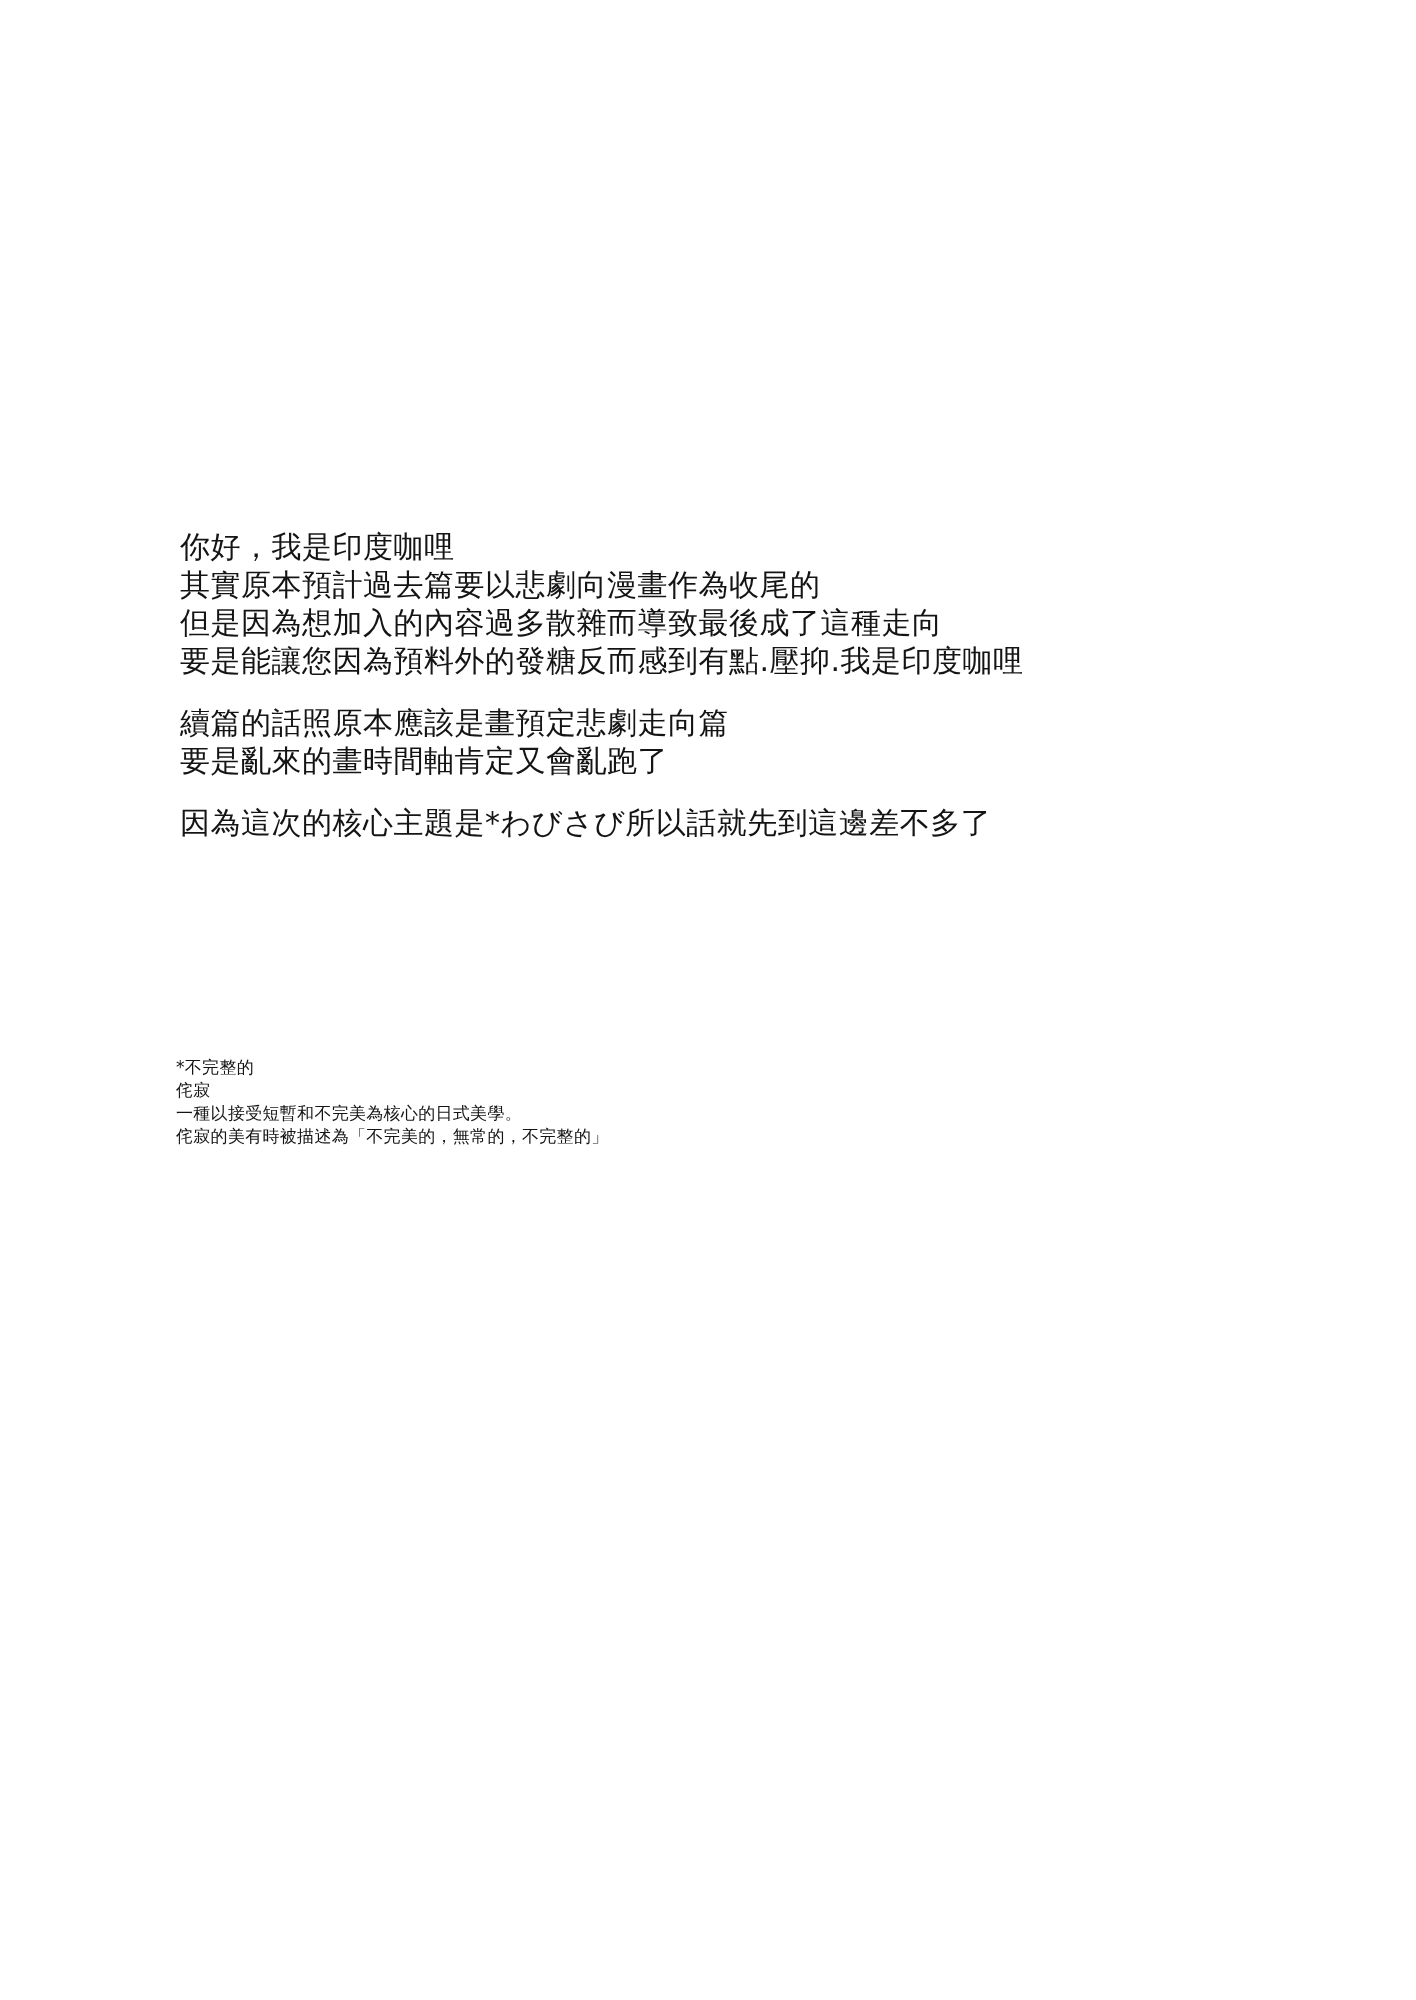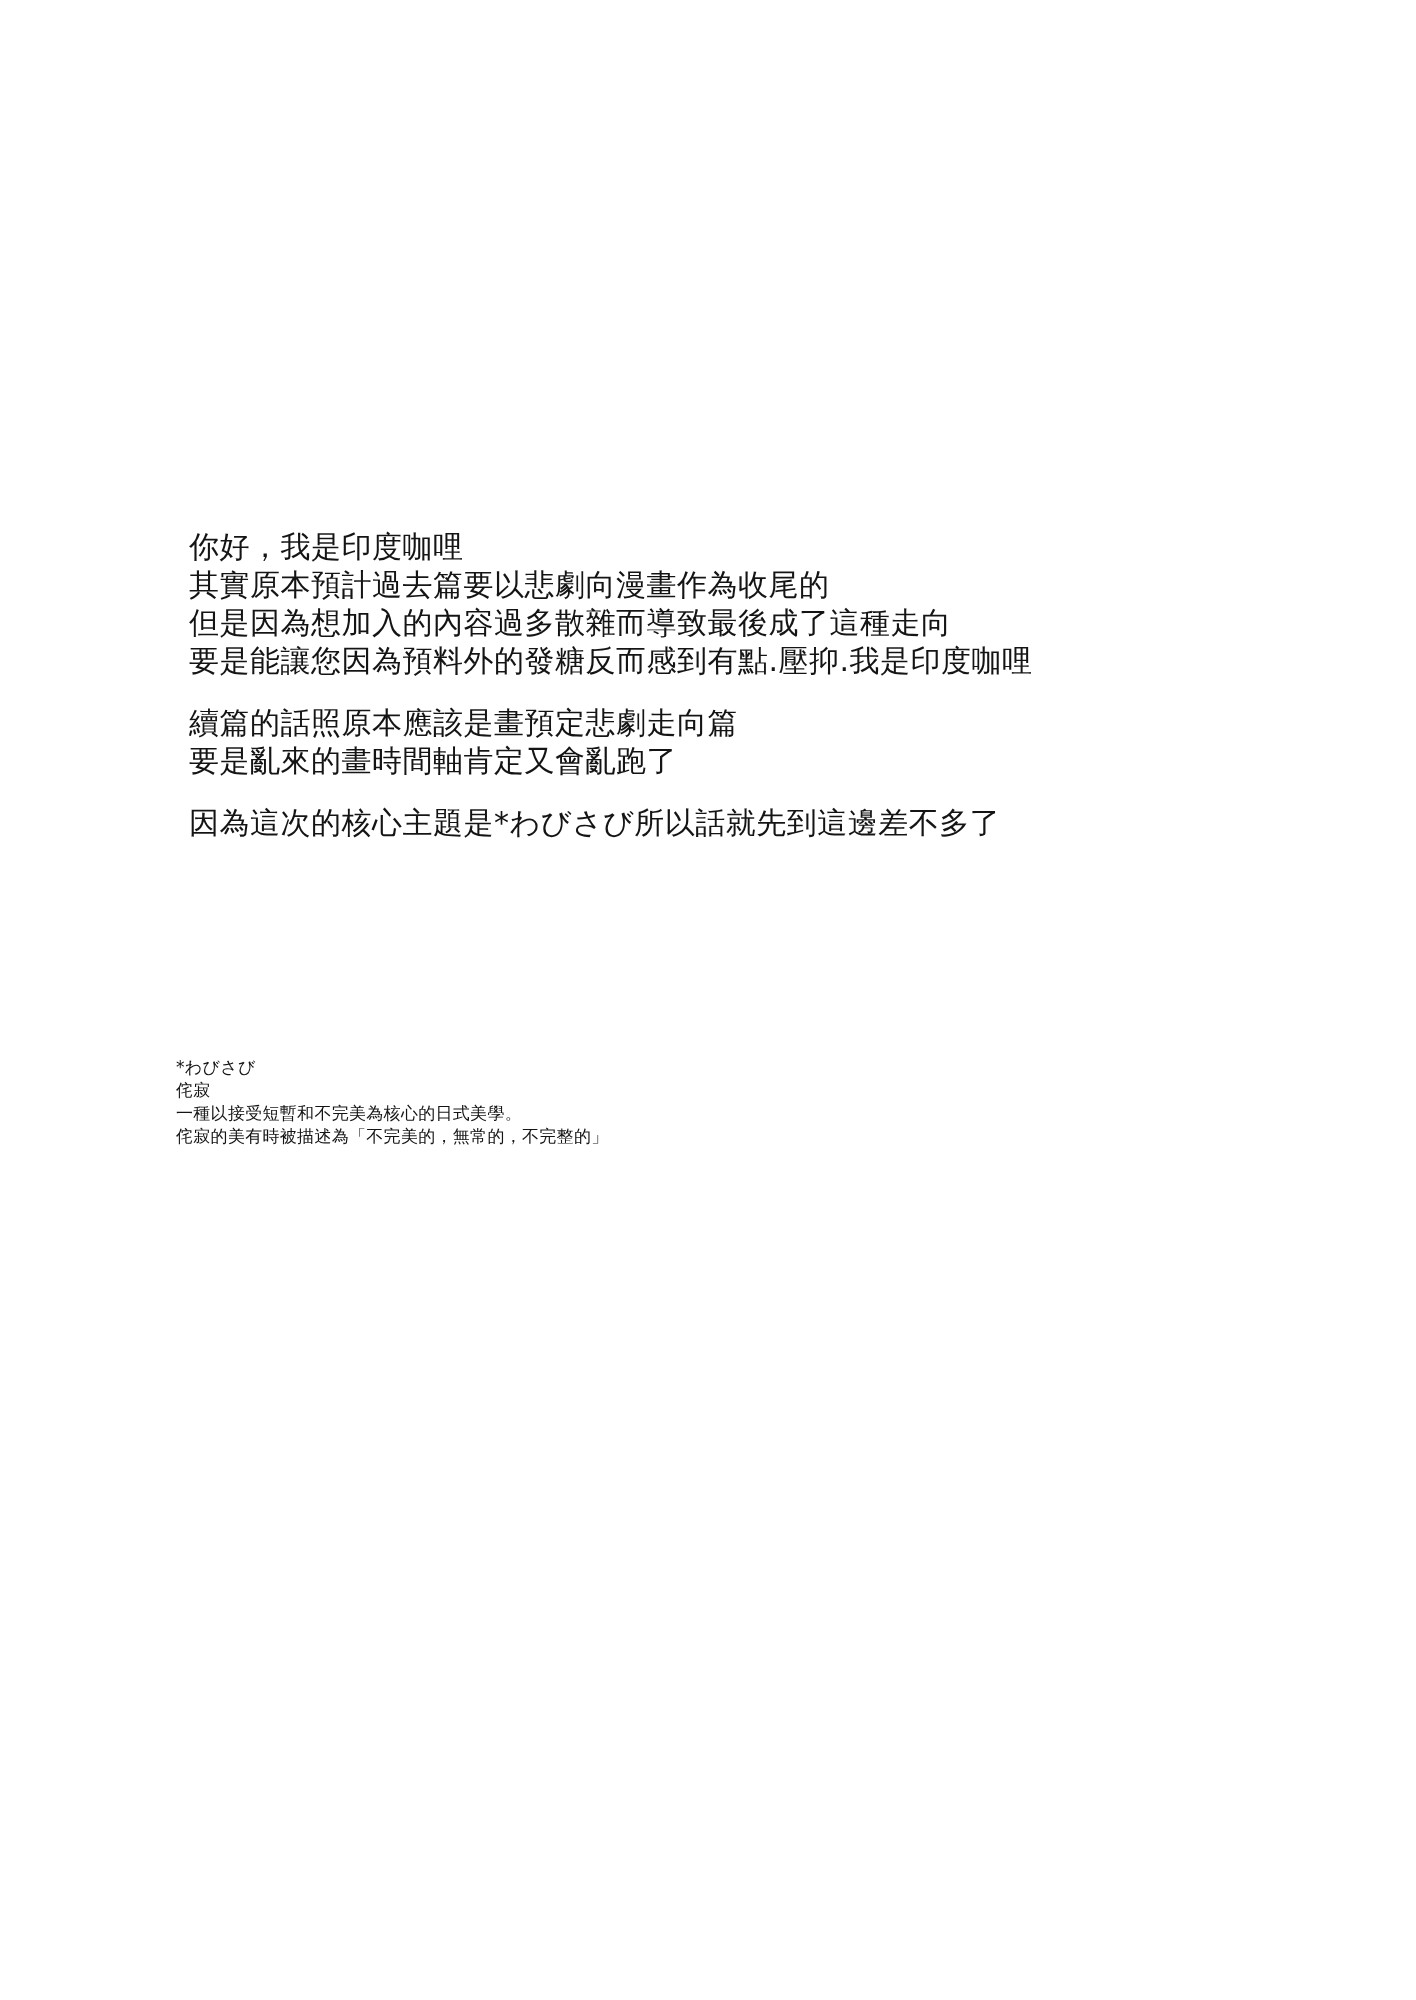--- a/index.html
+++ b/index.html
@@ -15,21 +15,21 @@
     position: relative;
     overflow: hidden;
   }
   .page {
     position: absolute;
     inset: 0;
     background: #ffffff;
   }
   .afterword {
     position: absolute;
-    left: 189px;
+    left: 180px;
     top: 528px;
     width: 1120px;
   }
   .para {
     margin: 0 0 0 0;
   }
   .para + .para {
     margin-top: 24px;
   }
   .line {
@@ -72,19 +72,19 @@
       <div class="line">要是亂來的畫時間軸肯定又會亂跑了</div>
     </div>
 
     <div class="para">
       <div class="line">因為這次的核心主題是*わびさび所以話就先到這邊差不多了</div>
     </div>
 
   </div>
 
   <div class="footnote">
-    <div class="fn-line">*わびさび</div>
+    <div class="fn-line">*不完整的</div>
     <div class="fn-line">侘寂</div>
     <div class="fn-line">一種以接受短暫和不完美為核心的日式美學。</div>
     <div class="fn-line">侘寂的美有時被描述為「不完美的，無常的，不完整的」</div>
   </div>
 
 </div>
 
 </body></html>

